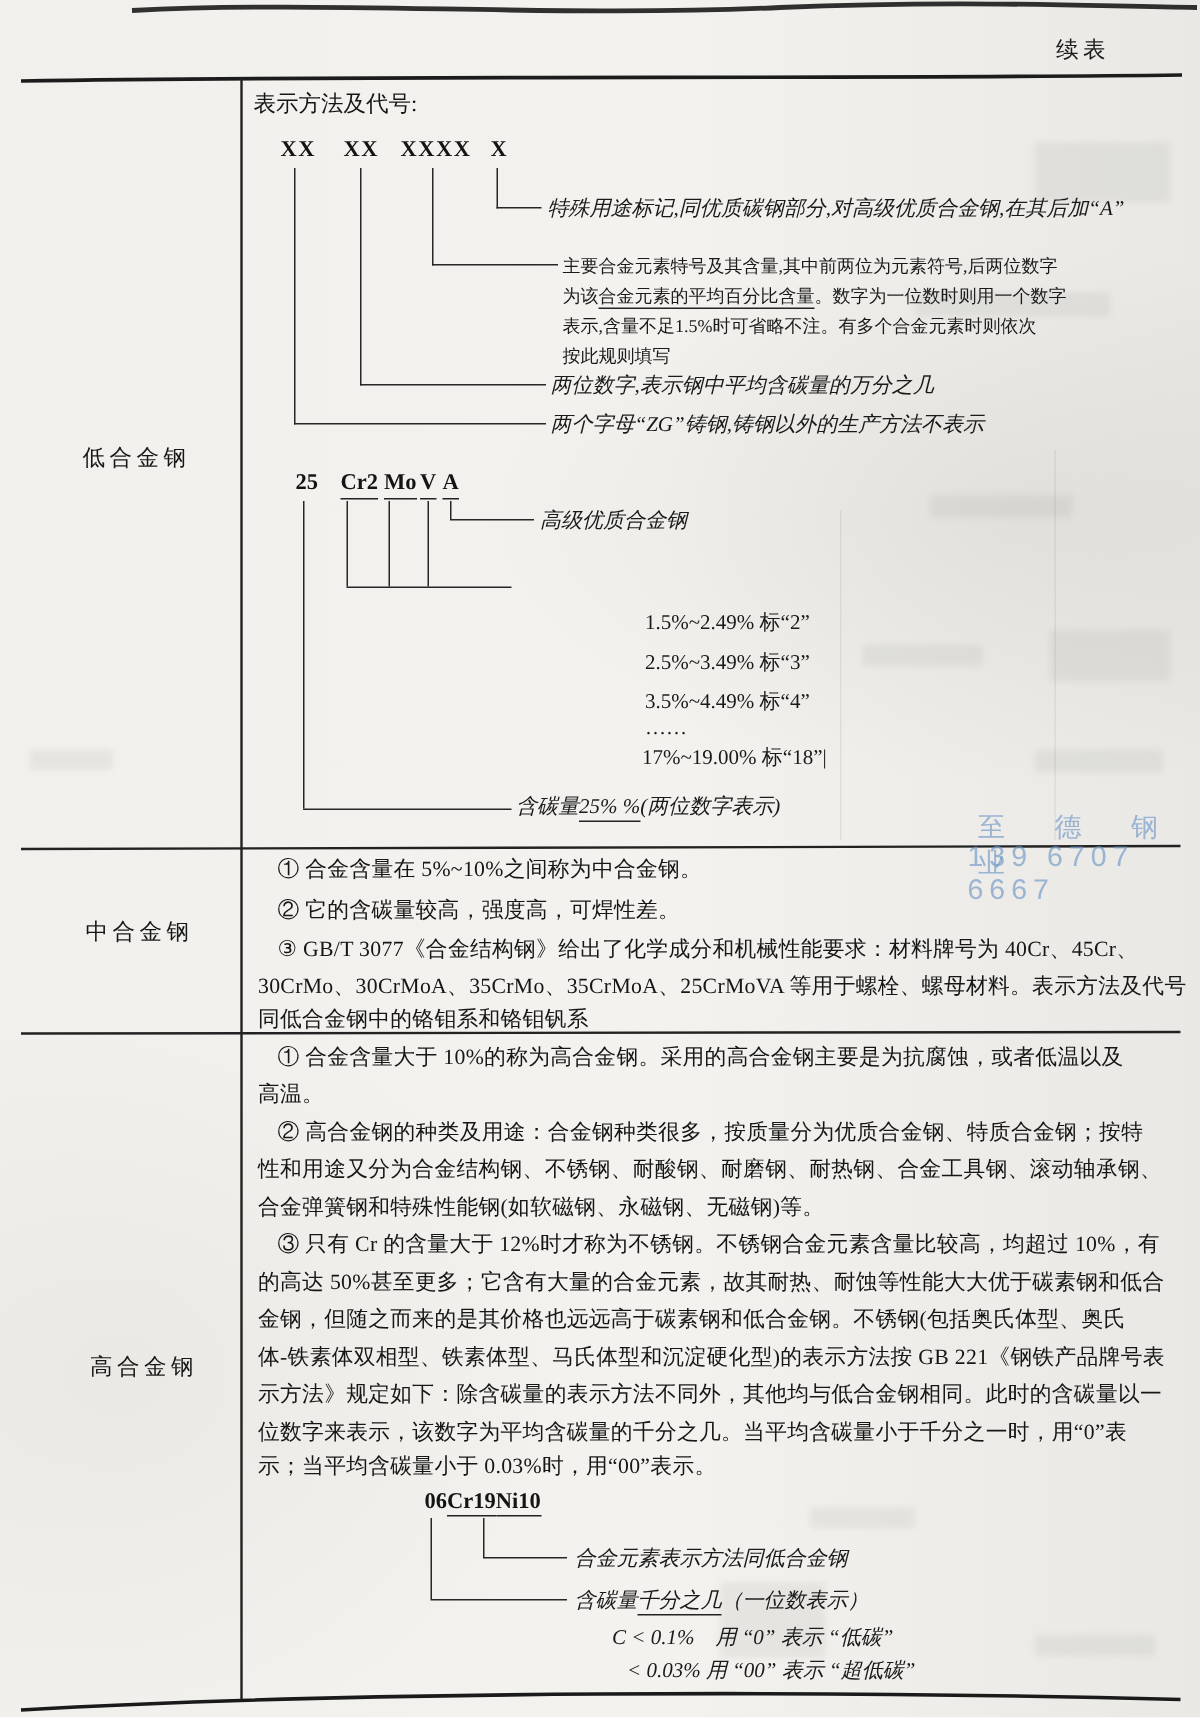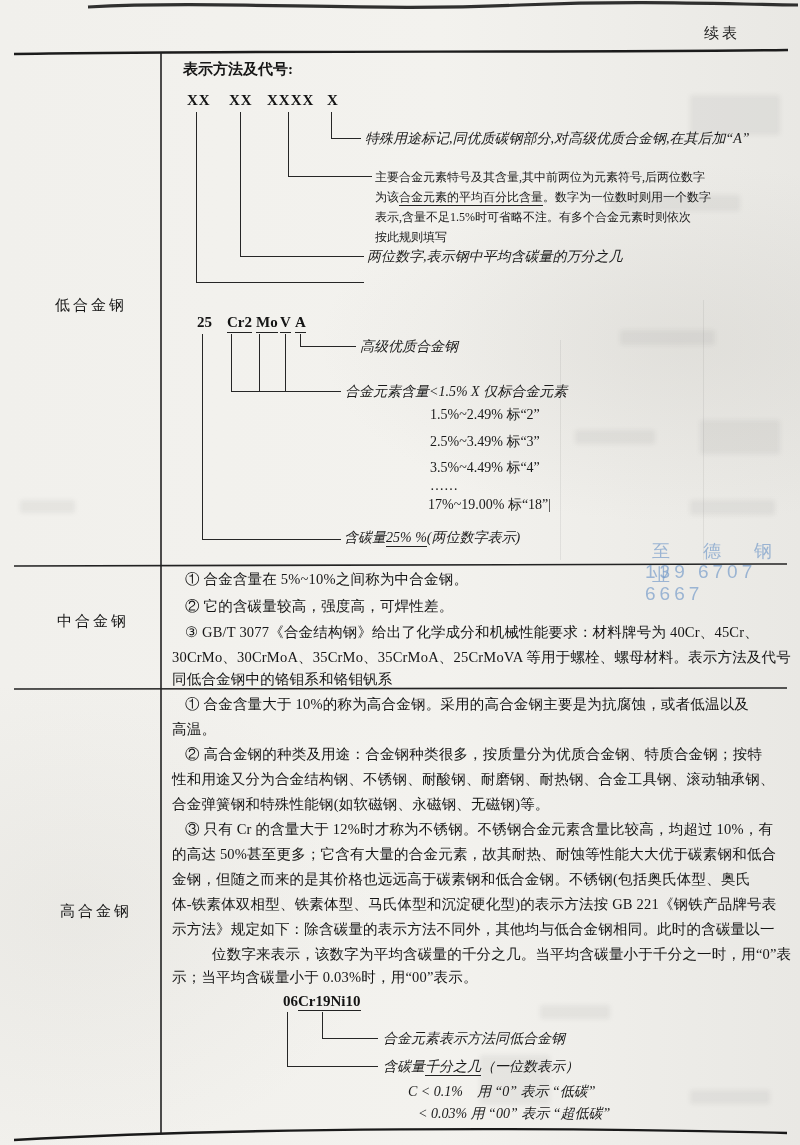--- a/index.html
+++ b/index.html
@@ -63,21 +63,21 @@
 
   <div class="abs continued" style="left:704px;top:24px;">续表</div>
 
   <div class="watermark wm1" style="left:652px;top:539px;">至 德 钢 业</div>
   <div class="watermark wm2" style="left:645px;top:561px;">139 6707 6667</div>
 
   <div class="abs rowlabel" style="left:55px;top:296px;">低合金钢</div>
   <div class="abs rowlabel" style="left:57px;top:612px;">中合金钢</div>
   <div class="abs rowlabel" style="left:60px;top:902px;">高合金钢</div>
 
-  <div class="abs heading" style="left:183px;top:60px;font-weight:bold;">表示方法及代号:</div>
+  <div class="abs heading" style="left:169px;top:60px;">表示方法及代号:</div>
 
   <div class="abs code-token" style="left:187px;top:92px;">XX</div>
   <div class="abs code-token" style="left:229px;top:92px;">XX</div>
   <div class="abs code-token" style="left:267px;top:92px;">XXXX</div>
   <div class="abs code-token" style="left:327px;top:92px;">X</div>
 
   <div class="vline" style="left:196px;top:112px;height:171px;"></div>
   <div class="vline" style="left:240px;top:112px;height:145px;"></div>
   <div class="vline" style="left:288px;top:112px;height:65px;"></div>
   <div class="vline" style="left:331px;top:112px;height:27px;"></div>
@@ -87,36 +87,36 @@
   <div class="hline" style="left:196px;top:282px;width:168px;"></div>
 
   <div class="abs ann" style="left:365px;top:130px;">特殊用途标记,同优质碳钢部分,对高级优质合金钢,在其后加“A”</div>
   <div class="ann-block" style="left:375px;top:167px;">
     <div>主要合金元素特号及其含量,其中前两位为元素符号,后两位数字</div>
     <div><span>为该</span><span class="u">合金元素的平均百分比含量</span><span>。数字为一位数时则用一个数字</span></div>
     <div>表示,含量不足1.5%时可省略不注。有多个合金元素时则依次</div>
     <div>按此规则填写</div>
   </div>
   <div class="abs ann" style="left:367px;top:248px;">两位数字,表示钢中平均含碳量的万分之几</div>
+  <div class="abs ann" style="left:367px;top:274px;">两个字母“ZG”铸钢,铸钢以外的生产方法不表示</div>
 
   <div class="abs ex-token" style="left:197px;top:314px;">25</div>
   <div class="abs ex-token u" style="left:227px;top:314px;">Cr2</div>
   <div class="abs ex-token u" style="left:256px;top:314px;">Mo</div>
   <div class="abs ex-token u" style="left:280px;top:314px;">V</div>
   <div class="abs ex-token u" style="left:295px;top:314px;">A</div>
 
   <div class="vline" style="left:300px;top:334px;height:12px;"></div>
   <div class="hline" style="left:300px;top:346px;width:56px;"></div>
   <div class="abs ann" style="left:360px;top:338px;">高级优质合金钢</div>
 
   <div class="vline" style="left:231px;top:334px;height:57px;"></div>
   <div class="vline" style="left:259px;top:334px;height:57px;"></div>
   <div class="vline" style="left:285px;top:334px;height:57px;"></div>
   <div class="hline" style="left:231px;top:391px;width:110px;"></div>
-  <div class="abs ann" style="left:345px;top:383px;">合金元素含量&lt;1.5% X 仅标合金元素</div>
 
   <div class="list-item" style="left:430px;top:406px;">1.5%~2.49% 标“2”</div>
   <div class="list-item" style="left:430px;top:433px;">2.5%~3.49% 标“3”</div>
   <div class="list-item" style="left:430px;top:459px;">3.5%~4.49% 标“4”</div>
   <div class="list-item" style="left:430px;top:478px;">……</div>
   <div class="list-item" style="left:428px;top:496px;">17%~19.00%  标“18”|</div>
 
   <div class="vline" style="left:202px;top:334px;height:205px;"></div>
   <div class="hline" style="left:202px;top:539px;width:139px;"></div>
   <div class="abs ann" style="left:344px;top:529px;"><span>含碳量</span><span class="u">25% %</span><span>(两位数字表示)</span></div>
@@ -130,21 +130,21 @@
   <div class="body-line" style="left:185px;top:695px;">① 合金含量大于 10%的称为高合金钢。采用的高合金钢主要是为抗腐蚀，或者低温以及</div>
   <div class="body-line" style="left:172px;top:720px;">高温。</div>
   <div class="body-line" style="left:185px;top:745px;">② 高合金钢的种类及用途：合金钢种类很多，按质量分为优质合金钢、特质合金钢；按特</div>
   <div class="body-line" style="left:172px;top:770px;">性和用途又分为合金结构钢、不锈钢、耐酸钢、耐磨钢、耐热钢、合金工具钢、滚动轴承钢、</div>
   <div class="body-line" style="left:172px;top:795px;">合金弹簧钢和特殊性能钢(如软磁钢、永磁钢、无磁钢)等。</div>
   <div class="body-line" style="left:185px;top:820px;">③ 只有 Cr 的含量大于 12%时才称为不锈钢。不锈钢合金元素含量比较高，均超过 10%，有</div>
   <div class="body-line" style="left:172px;top:845px;">的高达 50%甚至更多；它含有大量的合金元素，故其耐热、耐蚀等性能大大优于碳素钢和低合</div>
   <div class="body-line" style="left:172px;top:870px;">金钢，但随之而来的是其价格也远远高于碳素钢和低合金钢。不锈钢(包括奥氏体型、奥氏</div>
   <div class="body-line" style="left:172px;top:895px;">体-铁素体双相型、铁素体型、马氏体型和沉淀硬化型)的表示方法按 GB 221《钢铁产品牌号表</div>
   <div class="body-line" style="left:172px;top:920px;">示方法》规定如下：除含碳量的表示方法不同外，其他均与低合金钢相同。此时的含碳量以一</div>
-  <div class="body-line" style="left:172px;top:945px;margin-left:40px;">位数字来表示，该数字为平均含碳量的千分之几。当平均含碳量小于千分之一时，用“0”表</div>
+  <div class="body-line" style="left:172px;top:945px;">位数字来表示，该数字为平均含碳量的千分之几。当平均含碳量小于千分之一时，用“0”表</div>
   <div class="body-line" style="left:172px;top:968px;">示；当平均含碳量小于 0.03%时，用“00”表示。</div>
 
   <div class="abs ex-token" style="left:283px;top:993px;"><span>06</span><span class="u">Cr19</span><span class="u">Ni10</span></div>
 
   <div class="vline" style="left:322px;top:1012px;height:26px;"></div>
   <div class="hline" style="left:322px;top:1038px;width:56px;"></div>
   <div class="abs ann" style="left:383px;top:1030px;">合金元素表示方法同低合金钢</div>
 
   <div class="vline" style="left:287px;top:1012px;height:54px;"></div>
   <div class="hline" style="left:287px;top:1066px;width:91px;"></div>

